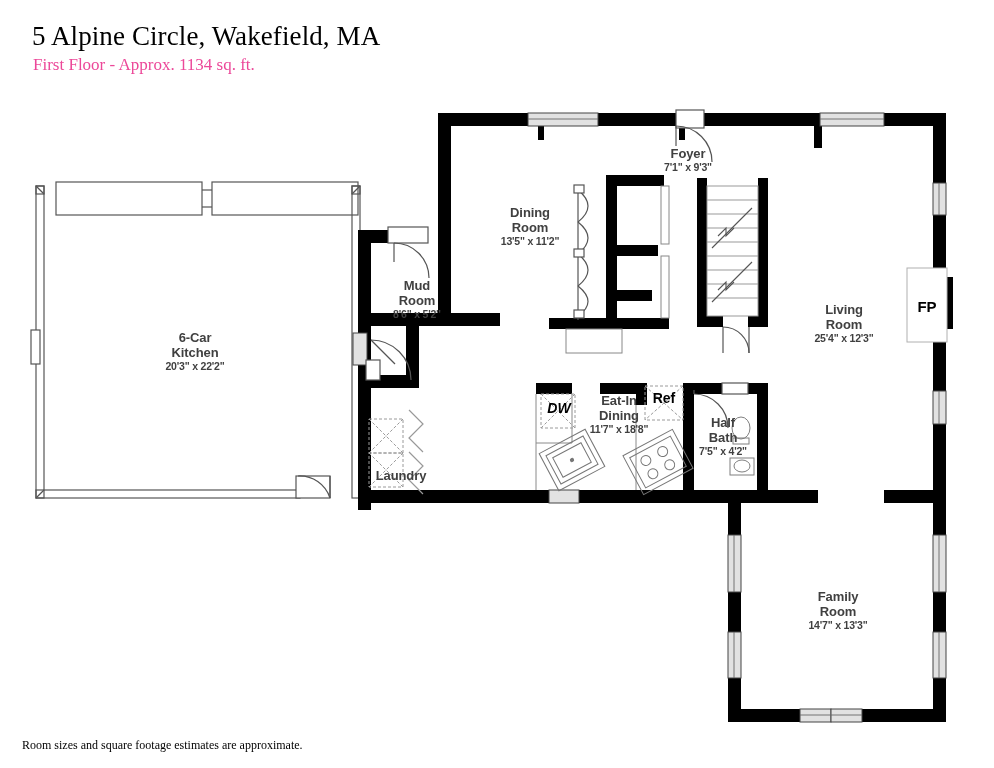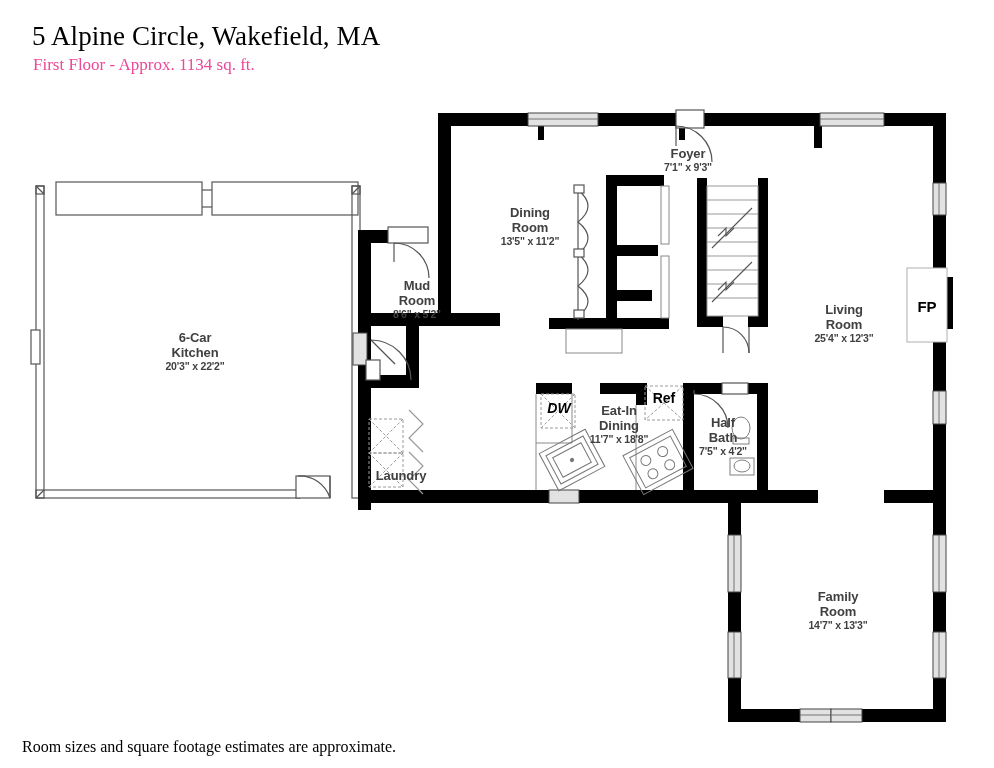--- a/index.html
+++ b/index.html
@@ -35,21 +35,21 @@
     font-size: 17px;
     line-height: 21px;
     color: #ec4899;
     white-space: nowrap;
   }
   #plan-footer {
     position: absolute;
     left: 22px;
     top: 738px;
     font-family: "Liberation Serif", serif;
-    font-size: 16px;
+    font-size: 12px;
     color: #000;
     white-space: nowrap;
   }
   #floorplan-canvas {
     position: absolute;
     left: 0;
     top: 0;
     width: 994px;
     height: 768px;
   }
@@ -399,21 +399,21 @@
   <span class="rl-name">Room</span>
   <span class="rl-dim">25'4" x 12'3"</span>
 </div>
 
 <div class="room-label" style="left:785px; top:589px; width:106px;text-align:center;">
   <span class="rl-name">Family</span>
   <span class="rl-name">Room</span>
   <span class="rl-dim">14'7" x 13'3"</span>
 </div>
 
-<div class="room-label" style="left:573px; top:403px; width:92px;">
+<div class="room-label" style="left:573px; top:393px; width:92px;">
   <span class="rl-name">Eat-In</span>
   <span class="rl-name">Dining</span>
   <span class="rl-dim">11'7" x 18'8"</span>
 </div>
 
 <div class="room-label" style="left:690px; top:415px; width:66px;">
   <span class="rl-name">Half</span>
   <span class="rl-name">Bath</span>
   <span class="rl-dim">7'5" x 4'2"</span>
 </div>

